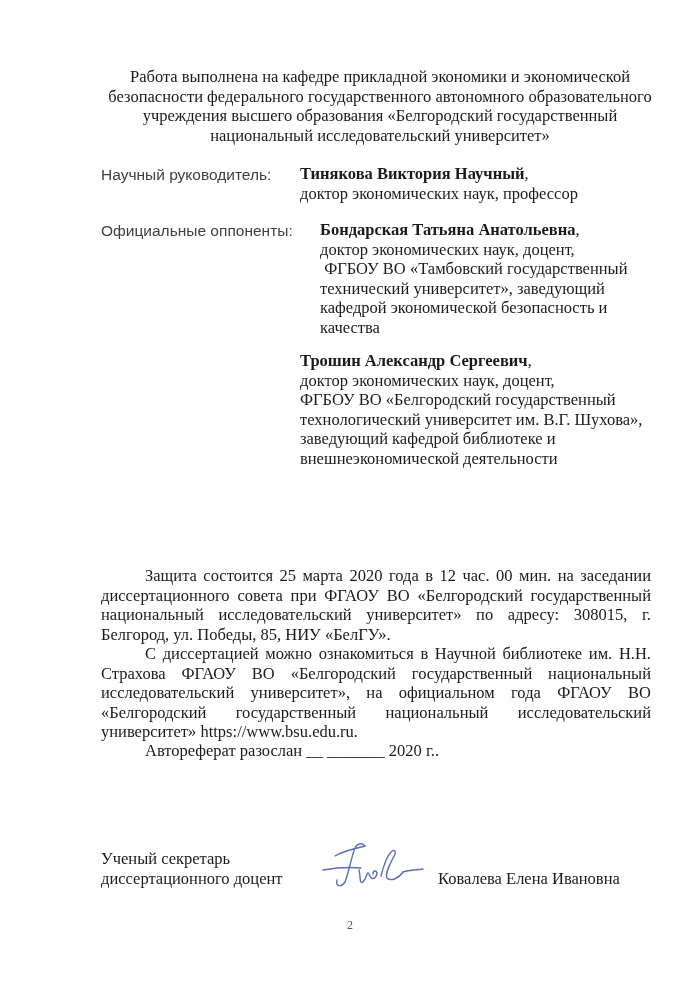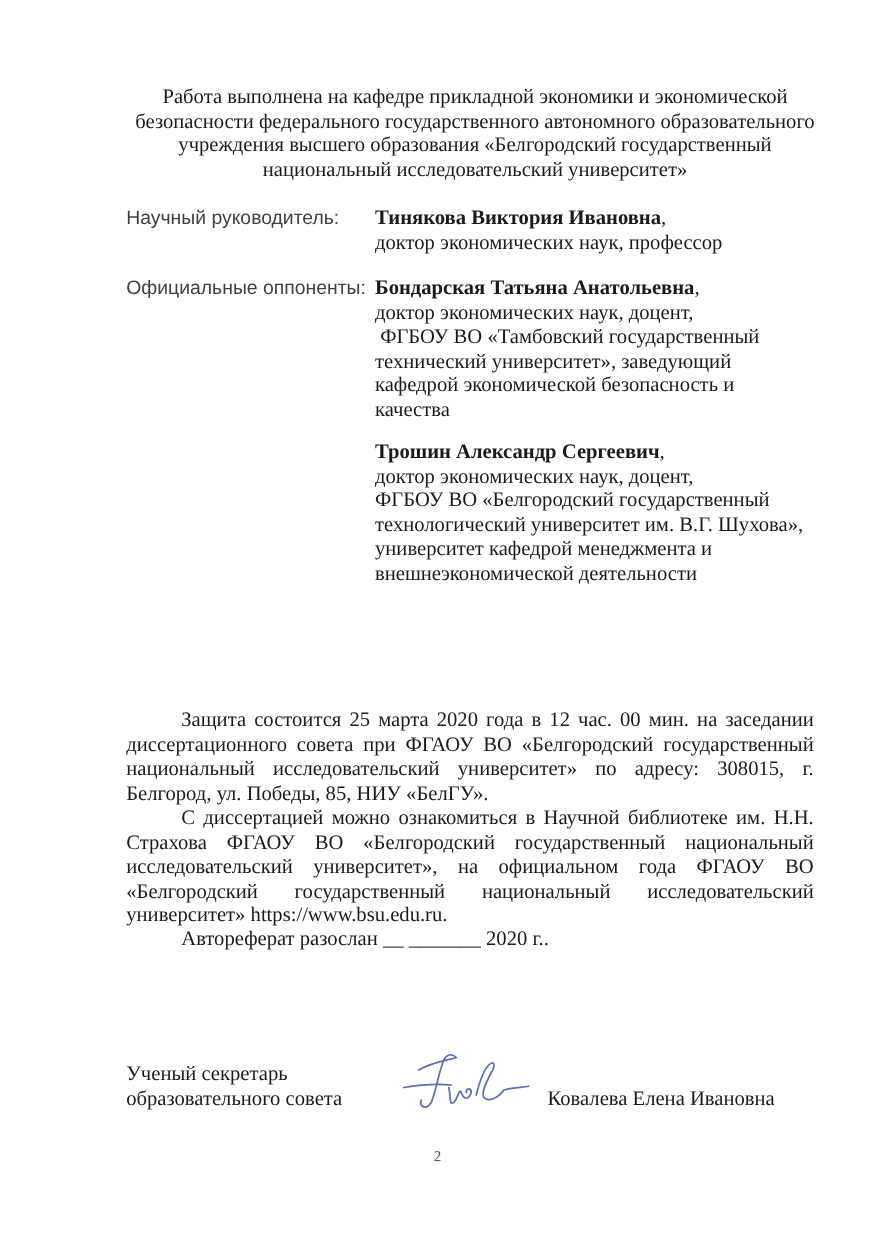--- a/index.html
+++ b/index.html
@@ -43,40 +43,40 @@
 
   <div class="header">
     <div>Работа выполнена на кафедре прикладной экономики и экономической</div>
     <div>безопасности федерального государственного автономного образовательного</div>
     <div>учреждения высшего образования «Белгородский государственный</div>
     <div>национальный исследовательский университет»</div>
   </div>
 
   <div class="label" style="top:166px;">Научный руководитель:</div>
   <div class="val" style="top:164px;">
-    <div><span class="name">Тинякова Виктория Ивановна</span>,</div>
+    <div><span class="name">Тинякова Виктория Научный</span>,</div>
     <div>доктор экономических наук, профессор</div>
   </div>
 
   <div class="label" style="top:222px;">Официальные оппоненты:</div>
-  <div class="val" style="top:220px;">
+  <div class="val" style="top:220px;margin-left:20px;">
     <div><span class="name">Бондарская Татьяна Анатольевна</span>,</div>
     <div>доктор экономических наук, доцент,</div>
     <div style="white-space:pre"> ФГБОУ ВО «Тамбовский государственный</div>
     <div>технический университет», заведующий</div>
     <div>кафедрой экономической безопасность и</div>
     <div>качества</div>
   </div>
 
   <div class="val" style="top:351px;">
     <div><span class="name">Трошин Александр Сергеевич</span>,</div>
     <div>доктор экономических наук, доцент,</div>
     <div>ФГБОУ ВО «Белгородский государственный</div>
     <div>технологический университет им. В.Г. Шухова»,</div>
-    <div>университет кафедрой менеджмента и</div>
+    <div>заведующий кафедрой библиотеке и</div>
     <div>внешнеэкономической деятельности</div>
   </div>
 
   <div class="para" style="top:566px;">
     <span class="line indent">Защита состоится 25 марта 2020 года в 12 час. 00 мин. на заседании</span>
     <span class="line">диссертационного совета при ФГАОУ ВО «Белгородский государственный</span>
     <span class="line">национальный исследовательский университет» по адресу: 308015, г.</span>
     <span class="line last">Белгород, ул. Победы, 85, НИУ «БелГУ».</span>
   </div>
 
@@ -87,21 +87,21 @@
     <span class="line">«Белгородский государственный национальный исследовательский</span>
     <span class="line last">университет» https://www.bsu.edu.ru.</span>
   </div>
 
   <div class="para" style="top:741px;">
     <span class="line indent last">Автореферат разослан __ _______ 2020 г..</span>
   </div>
 
   <div class="sec">
     <div>Ученый секретарь</div>
-    <div>образовательного совета</div>
+    <div>диссертационного доцент</div>
   </div>
 
   <svg class="sig" viewBox="0 0 110 55">
     <g fill="none" stroke="#5a6fb5" stroke-width="1.4" stroke-linecap="round">
       <path d="M20 18 C 30 12, 44 10, 50 8 C 46 4, 42 6, 40 10 C 36 20, 34 34, 30 44 C 26 50, 20 48, 22 42"></path>
       <path d="M8 32 C 20 30, 34 29, 46 30"></path>
       <path d="M44 32 C 46 40, 44 46, 48 44 C 52 40, 52 32, 54 36 C 56 42, 60 42, 62 36 C 62 32, 58 32, 58 36"></path>
       <path d="M66 38 C 68 30, 72 18, 76 14 C 80 10, 82 14, 78 20 C 74 28, 70 36, 72 40 C 76 44, 84 40, 88 34 C 94 32, 102 32, 108 31"></path>
     </g>
   </svg>

